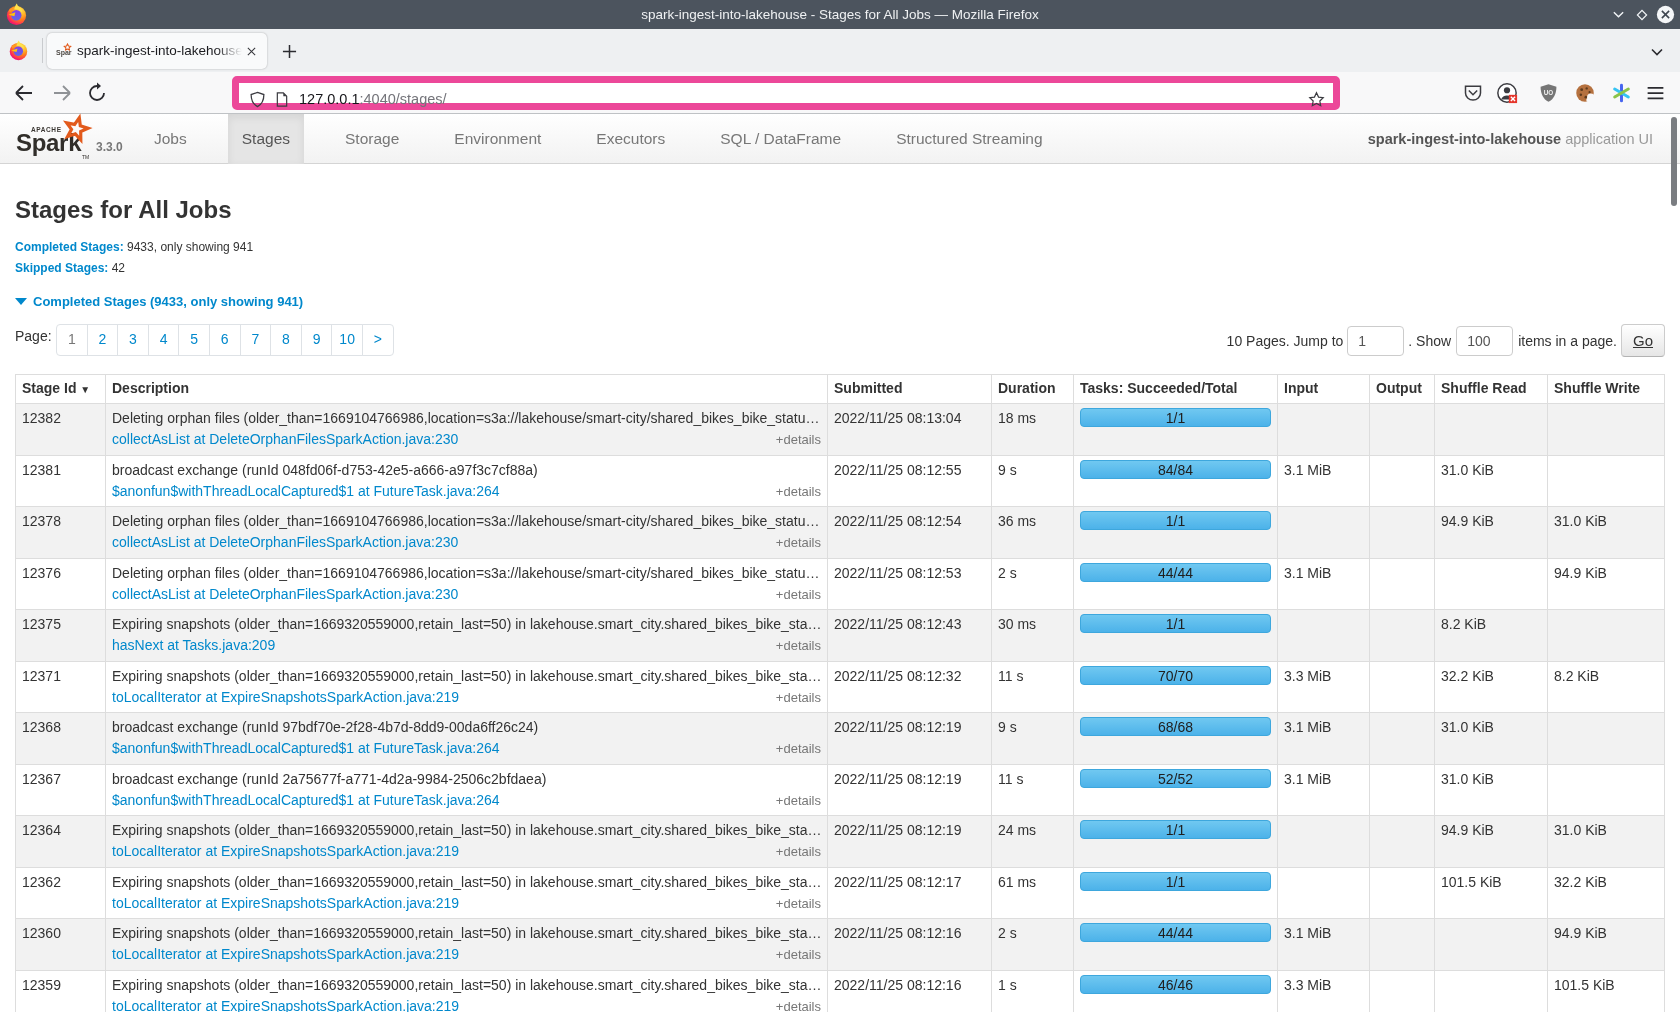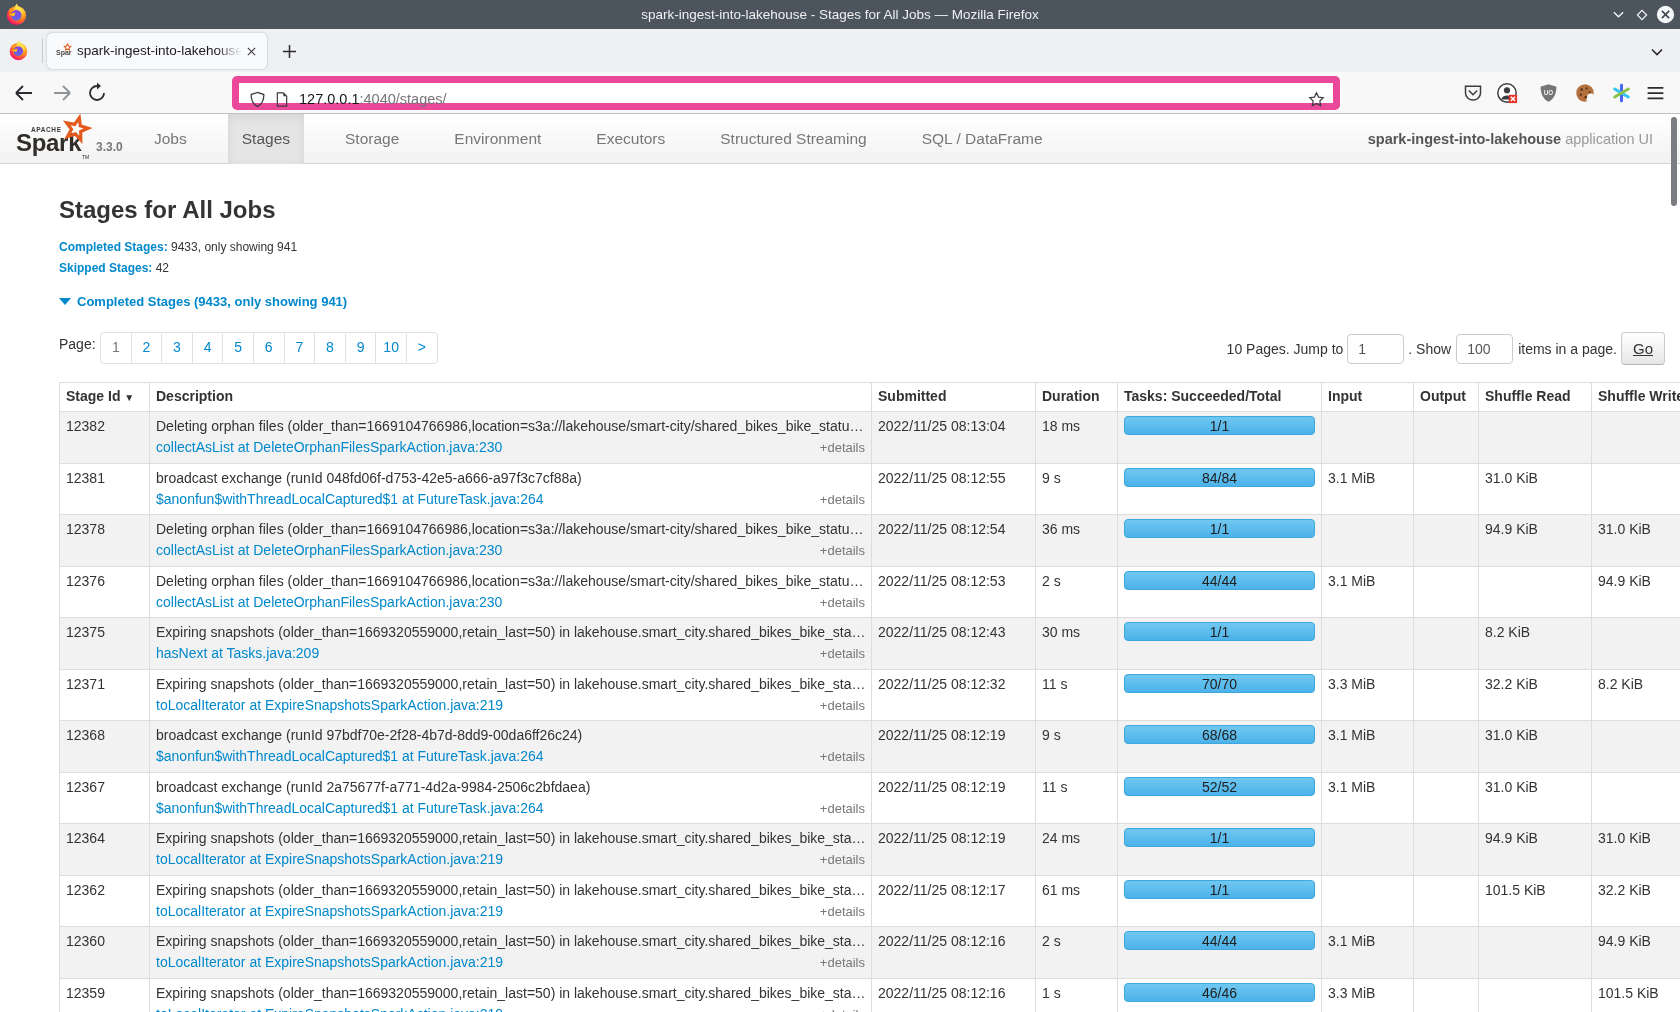--- a/index.html
+++ b/index.html
@@ -31,29 +31,29 @@
 
 .snav { position:absolute; top:114px; left:0; width:1680px; height:50px; background:linear-gradient(to bottom,#ffffff,#f2f2f2); border-bottom:1px solid #d4d4d4; }
 .snav ul { position:absolute; left:140px; top:0; height:50px; list-style:none; display:flex;gap:27px; }
 .snav li { height:50px; display:flex; align-items:center; padding:0 14px; font-size:15.5px; color:#777; }
 .snav li.active { background:#e5e5e5; box-shadow:inset 0 3px 8px rgba(0,0,0,.08); color:#555; }
 .brand { position:absolute; left:15px; top:3px; width:110px; height:45px; }
 .appui { position:absolute; right:27px; top:0; height:50px; line-height:50px; font-size:14.5px; color:#999; }
 .appui b { color:#555; }
 
 
-.content { position:absolute; top:164px; left:0; width:1680px; height:848px; background:#fff; overflow:hidden;padding-left:44px; }
+.content { position:absolute; top:164px; left:0; width:1680px; height:848px; background:#fff; overflow:hidden; }
 .container { padding:0 15px; }
 h3.pagetitle { font-size:24px; line-height:28px; font-weight:bold; color:#333; margin-top:32px; }
 ul.sumlist { list-style:none; margin-top:13px; font-size:12px; line-height:21px; color:#333; }
 ul.sumlist a { color:#0088cc; font-weight:bold; text-decoration:none; }
 h4.collapse { margin-top:12px; font-size:13px; line-height:22px; font-weight:bold; color:#0088cc; }
 h4.collapse .arrow { display:inline-block; width:0; height:0; border-left:6px solid transparent; border-right:6px solid transparent; border-top:7px solid #0088cc; margin-right:6px; vertical-align:middle; margin-top:-3px; }
 
-.pgrow { margin-top:19px; height:33px; position:relative; font-size:14px; color:#333; }
+.pgrow { margin-top:11px; height:33px; position:relative; font-size:14px; color:#333; }
 .pglabel { position:absolute; left:0; top:4px; }
 ul.pagination { position:absolute; left:41px; top:0; list-style:none; display:flex; }
 ul.pagination a { display:block; min-width:31.6px; padding:4px 0 5px; text-align:center; border:1px solid #dee2e6; margin-left:-1px; color:#0088cc; text-decoration:none; background:#fff; line-height:21px; font-size:14px; }
 ul.pagination li:first-child a { border-radius:4px 0 0 4px; margin-left:0; color:#777; }
 ul.pagination li:last-child a { border-radius:0 4px 4px 0; }
 .jump { position:absolute; right:0; top:0; height:33px; display:flex; align-items:center; }
 .jump input { width:57px; height:30px; border:1px solid #ccc; border-radius:4px; font-size:14px; color:#555; padding-left:10px; font-family:"Liberation Sans",sans-serif; }
 .jump .gobtn { margin-left:4px; width:44px; height:33px; border:1px solid #ccc; border-bottom-color:#b3b3b3; border-radius:4px; background:linear-gradient(to bottom,#ffffff,#e6e6e6); font-size:15px; color:#333; text-align:center; line-height:31px;text-decoration:underline; }
 
 table.stages { margin-top:17px; border-collapse:collapse; table-layout:fixed; width:1649px; font-size:14px; color:#333; }
@@ -216,22 +216,22 @@
       <path d="M64.3 1.2 L65.3 9.3 L73.1 11.7 L65.7 15.1 L65.8 23.3 L60.3 17.4 L52.6 20.0 L56.5 12.8 L51.7 6.4 L59.6 7.9 Z" fill="none" stroke="#e25a1c" stroke-width="3.2" stroke-linejoin="miter" transform="translate(0,1.5)"></path>
     </svg>
   </div>
   <div style="position:absolute;left:96px;top:26px;font-size:12px;font-weight:bold;color:#777;">3.3.0</div>
   <ul>
     <li>Jobs</li>
     <li class="active">Stages</li>
     <li>Storage</li>
     <li>Environment</li>
     <li>Executors</li>
+    <li>SQL / DataFrame</li>
     <li>Structured Streaming</li>
-    <li>SQL / DataFrame</li>
   </ul>
   <div class="appui"><b>spark-ingest-into-lakehouse</b> application UI</div>
 </div>
 
 <div class="content">
 <div class="container">
   <h3 class="pagetitle">Stages for All Jobs</h3>
   <ul class="sumlist">
     <li><a>Completed Stages:</a> 9433, only showing 941</li>
     <li><a>Skipped Stages:</a> 42</li>

